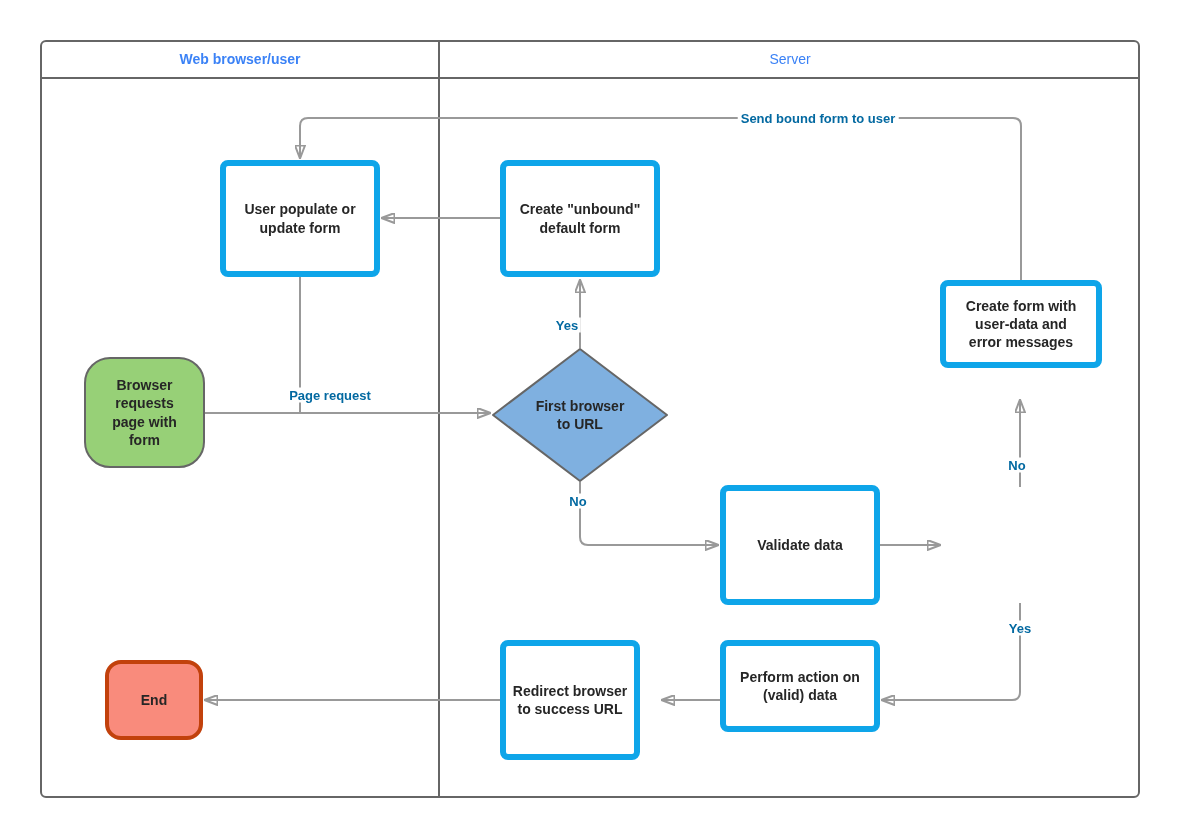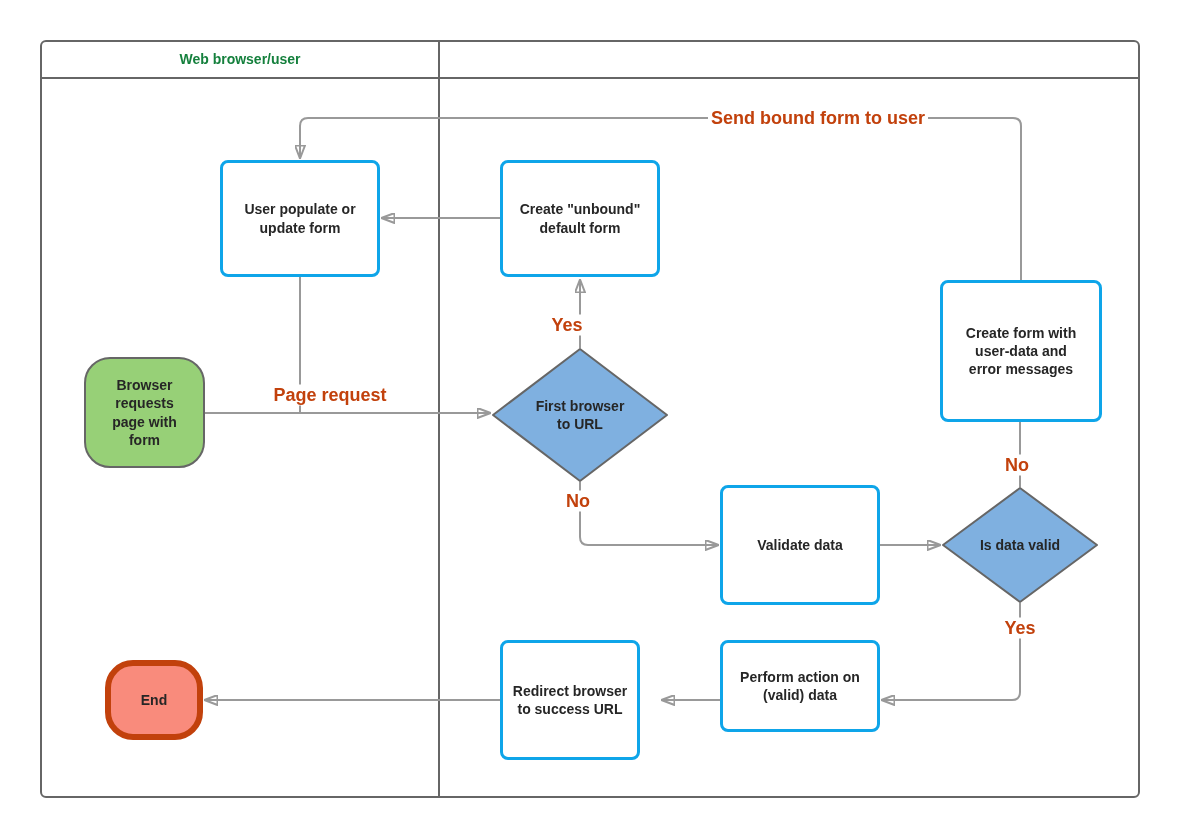--- a/index.html
+++ b/index.html
@@ -6,52 +6,53 @@
   html, body { width: 1180px; height: 840px; background: #ffffff; }
   body { font-family: "Liberation Sans", sans-serif; }
   .canvas { position: relative; width: 1180px; height: 840px; background: #ffffff; overflow: hidden; }
 
   
   .frame { position: absolute; left: 40px; top: 40px; width: 1100px; height: 758px;
            border: 2px solid #666666; border-radius: 6px; }
   .header-line { position: absolute; left: 40px; top: 77px; width: 1100px; height: 2px; background: #666666; }
   .lane-divider { position: absolute; left: 438px; top: 40px; width: 2px; height: 758px; background: #666666; }
   .lane-title { position: absolute; top: 40px; height: 37px; display: flex; align-items: center;
-                justify-content: center; font-size: 14px; color: #15803d; }
+                justify-content: center; font-size: 14px; color: #3b82f6; }
   .lane-title.bold { font-weight: bold; }
   .lane-title-1 { left: 40px; width: 400px; }
   .lane-title-2 { left: 440px; width: 700px; }
 
   
   .edges { position: absolute; left: 0; top: 0; width: 1180px; height: 840px; }
   .edges path { stroke: #999999; stroke-width: 2; fill: none; }
 
   
   .node { position: absolute; display: flex; align-items: center; justify-content: center;
           text-align: center; font-size: 14px; font-weight: bold; color: #262626; line-height: 1.3; }
   .nlabel { white-space: pre-line; position: relative; }
-  .process { background: #ffffff; border: 3px solid #0ea5e9; border-radius: 8px; }
+  .process { background: #ffffff; border: 6px solid #0ea5e9; border-radius: 8px; }
   .start   { background: #97D077; border: 2px solid #666666; border-radius: 26px; }
-  .endnode { background: #F98B7C; border: 6px solid #c2410c; border-radius: 28px; }
+  .endnode { background: #F98B7C; border: 4px solid #c2410c; border-radius: 16px; }
   .diamond svg { position: absolute; left: 0; top: 0; width: 100%; height: 100%; }
   .diamond polygon { fill: #7FB0E0; stroke: #666666; stroke-width: 2; stroke-linejoin: round; }
 
   
   .elabel { position: absolute; transform: translate(-50%, -50%); background: #ffffff;
-            padding: 0 3px; font-size: 18px; font-weight: bold; color: #c2410c; white-space: nowrap; }
+            padding: 0 3px; font-size: 13px; font-weight: bold; color: #0369a1; white-space: nowrap; }
 </style>
 </head>
 <body>
 
 <div class="canvas">
 
   <div class="frame"></div>
   <div class="header-line"></div>
   <div class="lane-divider"></div>
   <div class="lane-title lane-title-1 bold">Web browser/user</div>
+  <div class="lane-title lane-title-2">Server</div>
 
   <svg class="edges" viewBox="0 0 1180 840">
     <defs>
       <marker id="arrow" markerUnits="userSpaceOnUse" markerWidth="14" markerHeight="11" refX="13" refY="5.5" orient="auto">
         <path d="M0.5,0.5 L13.5,5.5 L0.5,10.5 Z" fill="#999999" stroke="none"></path>
       </marker>
     </defs>
     <path d="M 1021 280 L 1021 126 Q 1021 118 1013 118 L 308 118 Q 300 118 300 126 L 300 158" marker-end="url(#arrow)"></path>
     <path d="M 500 218 L 382 218" marker-end="url(#arrow)"></path>
     <path d="M 300 277 L 300 413"></path>
@@ -87,28 +88,22 @@
     <span class="nlabel">Browser
 requests
 page with
 form</span>
   </div>
 
   <div class="node process" style="left:720px; top:485px; width:160px; height:120px;">
     <span class="nlabel">Validate data</span>
   </div>
 
-  <div class="node diamond" style="left:942px; top:487px; width:156px; height:116px;">
-    <svg viewBox="0 0 156 116" preserveAspectRatio="none">
-      <polygon points="78,1 155,58 78,115 1,58"></polygon>
-    </svg>
-    <span class="nlabel">Is data valid</span>
-  </div>
 
-  <div class="node process" style="left:940px; top:280px; width:162px; height:142px;">
+  <div class="node process" style="left:940px; top:280px; width:162px; height:88px;">
     <span class="nlabel">Create form with
 user-data and
 error messages</span>
   </div>
 
   <div class="node process" style="left:720px; top:640px; width:160px; height:92px;">
     <span class="nlabel">Perform action on
 (valid) data</span>
   </div>
 

